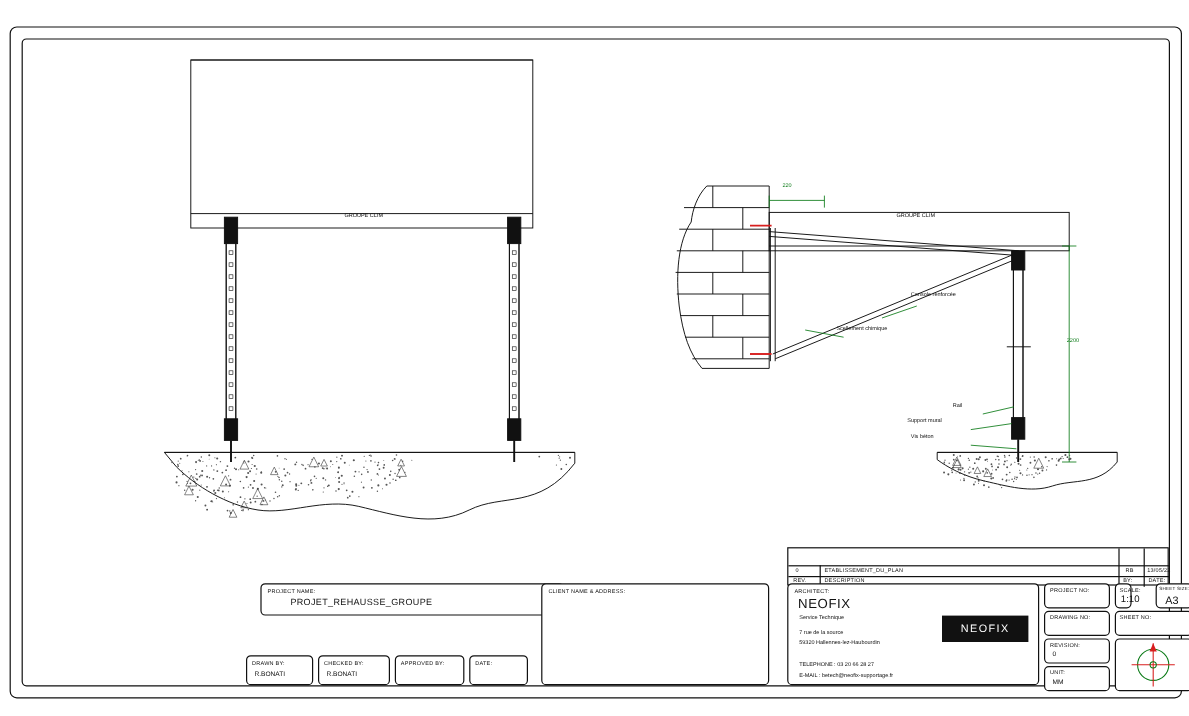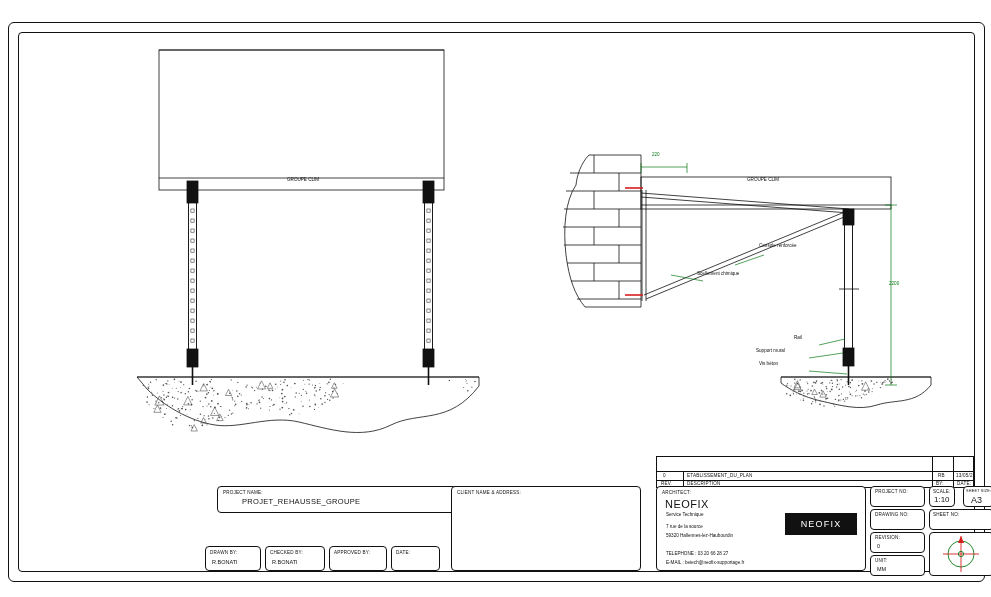--- a/index.html
+++ b/index.html
@@ -655,21 +655,21 @@
     </div>
     <div class="cellbox" style="left:851px;top:499px;width:55px;height:21px;">
       <div class="lbl" style="left:4px;top:2px;">REVISION:</div>
       <div class="val sm" style="left:6px;top:10px;">0</div>
     </div>
     <div class="cellbox" style="left:851px;top:522px;width:55px;height:21px;">
       <div class="lbl" style="left:4px;top:2px;">UNIT:</div>
       <div class="val sm" style="left:6px;top:10px;">MM</div>
     </div>
 
-    <div class="cellbox" style="left:910px;top:453px;width:26px;height:21px;">
+    <div class="cellbox" style="left:910px;top:453px;width:14px;height:21px;">
       <div class="lbl" style="left:3px;top:2px;">SCALE:</div>
       <div class="val" style="left:4px;top:8px;font-size:8px;">1:10</div>
     </div>
     <div class="cellbox" style="left:944px;top:453px;width:31px;height:21px;">
       <div class="lbl" style="left:2px;top:2px;font-size:3.8px;">SHEET SIZE:</div>
       <div class="val" style="left:7px;top:8px;font-size:9px;">A3</div>
     </div>
     <div class="cellbox" style="left:910px;top:476px;width:65px;height:21px;">
       <div class="lbl" style="left:3px;top:2px;">SHEET NO:</div>
       <div class="val sm" style="left:5px;top:10px;"></div>

